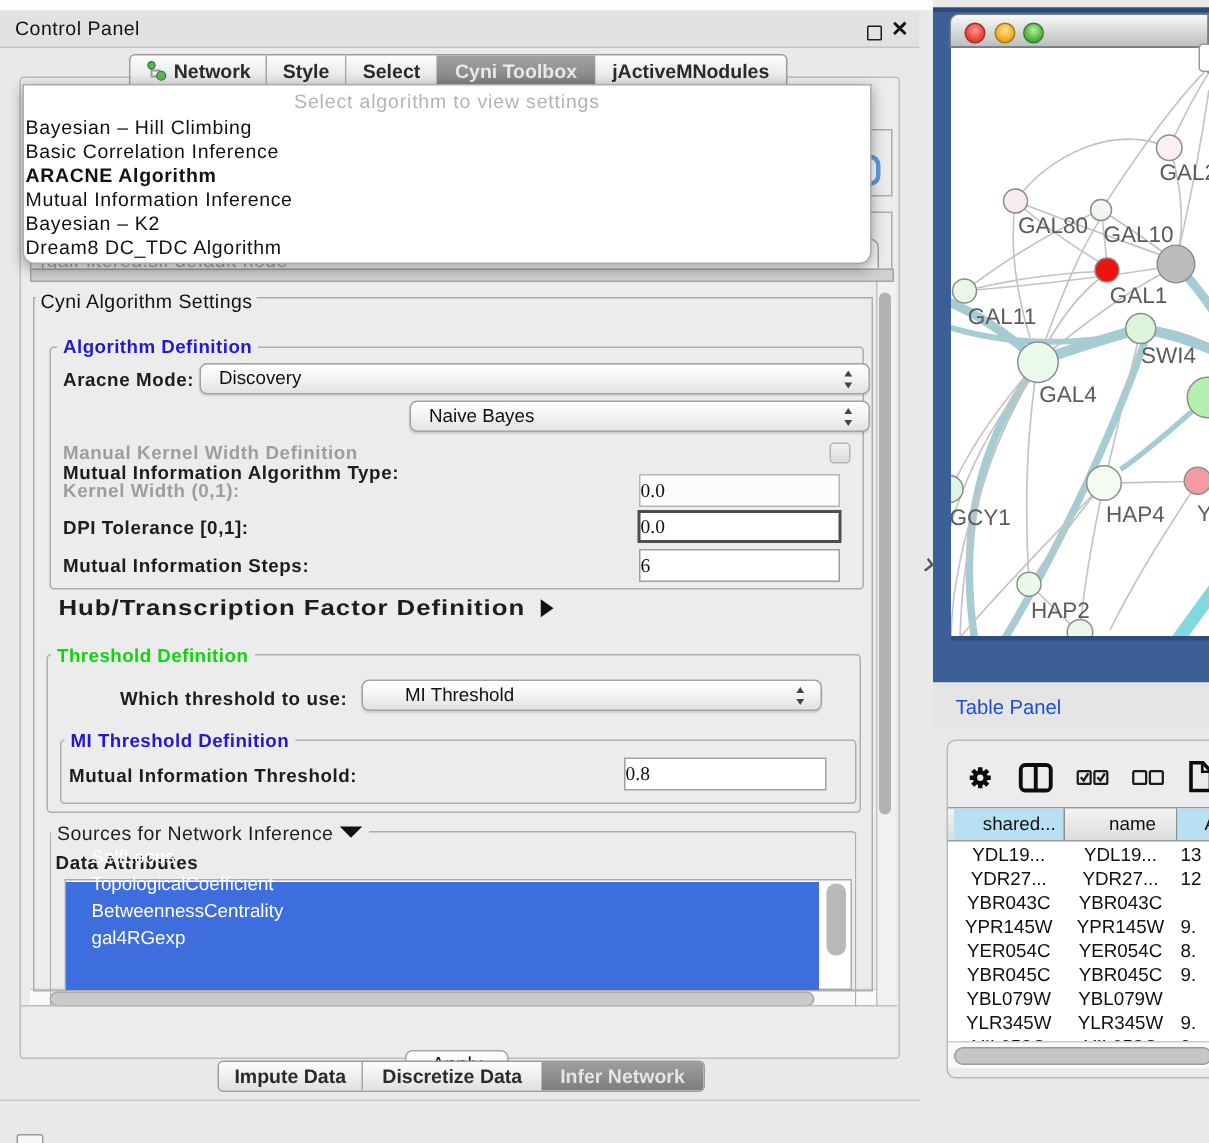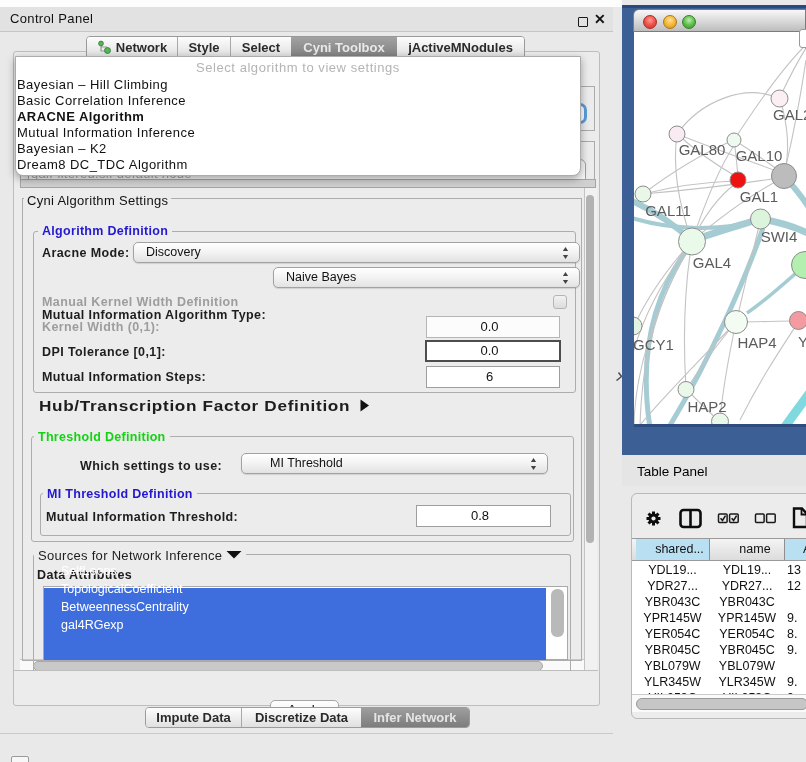--- a/index.html
+++ b/index.html
@@ -8,21 +8,21 @@
   .abs{position:absolute;}
   .b{font-weight:bold;}
   .lbl{font-size:12.5px;font-weight:bold;letter-spacing:0.4px;color:#1d1d1d;white-space:nowrap;}
   .dis{color:#9d9d9d;}
   .combo{position:absolute;height:19px;border:1px solid #a2a2a2;border-radius:5px;
          background:linear-gradient(#ffffff,#f4f4f4 45%,#e2e2e2);
          font-size:12.5px;color:#111;line-height:19px;padding-left:12px;box-sizing:content-box;
          box-shadow:0 1px 1px rgba(0,0,0,0.12);}
   .carr{position:absolute;right:10px;top:2.5px;width:7px;height:14px;}
   .field{position:absolute;height:20px;background:#fff;border:1px solid #9e9e9e;
-         font-size:13px;color:#111;line-height:20px;text-align:center;padding-right:7px;}
+         font-size:13px;color:#111;line-height:20px;text-align:left;padding-right:7px;font-family:Liberation Serif, serif;}
   .gbox{position:absolute;border:1px solid #adadad;border-radius:3px;}
   .glab{position:absolute;background:#ececec;padding:0 4px;font-size:12.5px;letter-spacing:0.3px;white-space:nowrap;}
 </style>
 </head>
 <body>
 
 <div class="abs" style="left:0;top:0;width:622px;height:7px;background:#fdfdfd;"></div>
 <div class="abs" style="left:0;top:7px;width:613px;height:24px;background:#e2e2e2;border-bottom:1px solid #c5c5c5;"></div>
 <div class="abs" style="left:10px;top:11px;font-size:13px;letter-spacing:0.35px;color:#111;">Control Panel</div>
 <div class="abs" style="left:578px;top:17px;width:8px;height:8px;border:1.5px solid #1a1a1a;border-radius:1px;"></div>
@@ -90,21 +90,21 @@
 <div class="lbl abs" style="left:42px;top:370px;">Mutual Information Steps:</div>
 <div class="field" style="left:426px;top:366px;width:125px;">6</div>
 
 <div class="abs" style="left:39px;top:398px;font-size:14.5px;font-weight:bold;color:#1d1d1d;letter-spacing:0.55px;transform:scaleX(1.185);transform-origin:0 0;">Hub/Transcription Factor Definition</div>
 <svg class="abs" style="left:359px;top:399px;" width="11" height="13" viewBox="0 0 11 13">
     <path d="M1.5 0.5 L10 6.5 L1.5 12.5 Z" fill="#111"></path>
   </svg>
 
 <div class="gbox" style="left:31px;top:436px;width:541px;height:104px;"></div>
 <div class="glab" style="left:34px;top:430px;color:#11d411;font-weight:bold;">Threshold Definition</div>
-<div class="lbl abs" style="left:80px;top:459px;">Which settings to use:</div>
+<div class="lbl abs" style="left:80px;top:459px;">Which threshold to use:</div>
 <div class="combo" style="left:241px;top:453px;width:277px;padding-left:28px;">MI Threshold
   <svg class="carr" viewBox="0 0 7 15">
       <path d="M3.5 1 L6.3 5.4 L0.7 5.4 Z M3.5 14 L0.7 9.6 L6.3 9.6 Z" fill="#444"></path>
     </svg>
 </div>
 <div class="gbox" style="left:40px;top:493px;width:529px;height:41px;"></div>
 <div class="glab" style="left:43px;top:487px;color:#2318cf;font-weight:bold;">MI Threshold Definition</div>
 <div class="lbl abs" style="left:46px;top:510px;">Mutual Information Threshold:</div>
 <div class="field" style="left:416px;top:505px;width:126px;">0.8</div>
 
@@ -215,21 +215,21 @@
     <text x="712" y="268" text-anchor="middle">GAL4</text>
     <text x="653.5" y="350" text-anchor="middle">GCY1</text>
     <text x="757" y="348" text-anchor="middle">HAP4</text>
     <text x="798" y="347">YM</text>
     <text x="707" y="412" text-anchor="middle">HAP2</text>
   </g>
 </svg>
 <div class="abs" style="left:634px;top:424px;width:172px;height:3px;background:#2e4d7e;"></div>
 
 <div class="abs" style="left:622px;top:455px;width:184px;height:31px;background:#e5e5e5;"></div>
-<div class="abs" style="left:637px;top:464px;font-size:13.5px;color:#000000;">Table Panel</div>
+<div class="abs" style="left:637px;top:464px;font-size:13.5px;color:#1d4ed8;">Table Panel</div>
 <div class="abs" style="left:622px;top:486px;width:184px;height:276px;background:#e9e9e9;"></div>
 <div class="abs" style="left:631px;top:493px;width:185px;height:224px;background:#ececec;border:1px solid #b9b9b9;border-radius:6px 0 0 6px;"></div>
 <svg class="abs" style="left:631px;top:494px;" width="175" height="44" viewBox="0 0 175 44">
 
   <g transform="translate(22.5,24.5)" stroke="#0d0d0d" stroke-width="3">
     <line x1="-7" y1="0" x2="7" y2="0"></line>
       <line x1="0" y1="-7" x2="0" y2="7"></line>
     <line x1="-5" y1="-5" x2="5" y2="5"></line>
       <line x1="-5" y1="5" x2="5" y2="-5"></line>
     <circle cx="0" cy="0" r="5" fill="#0d0d0d" stroke="none"></circle>

